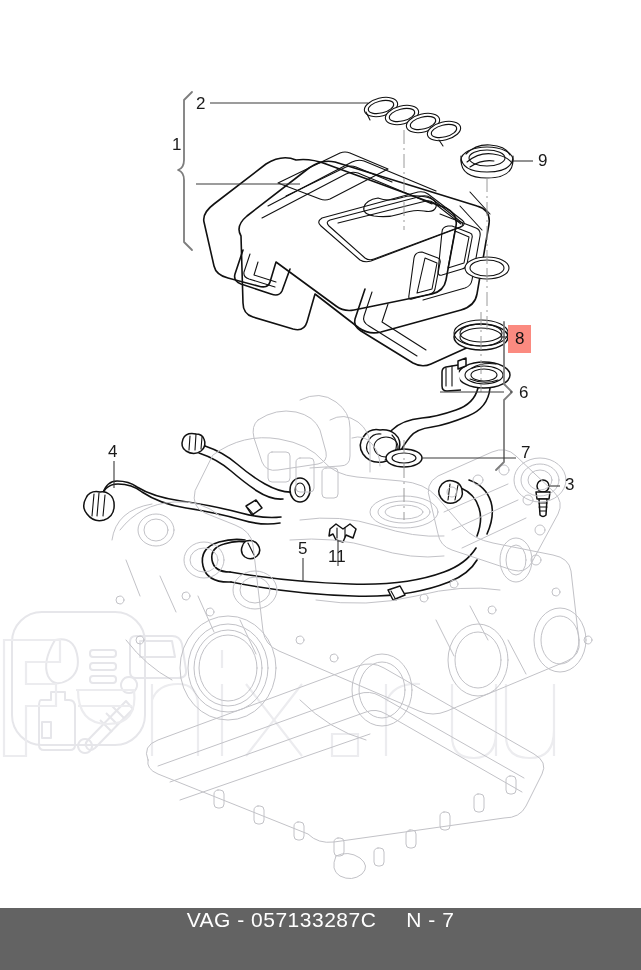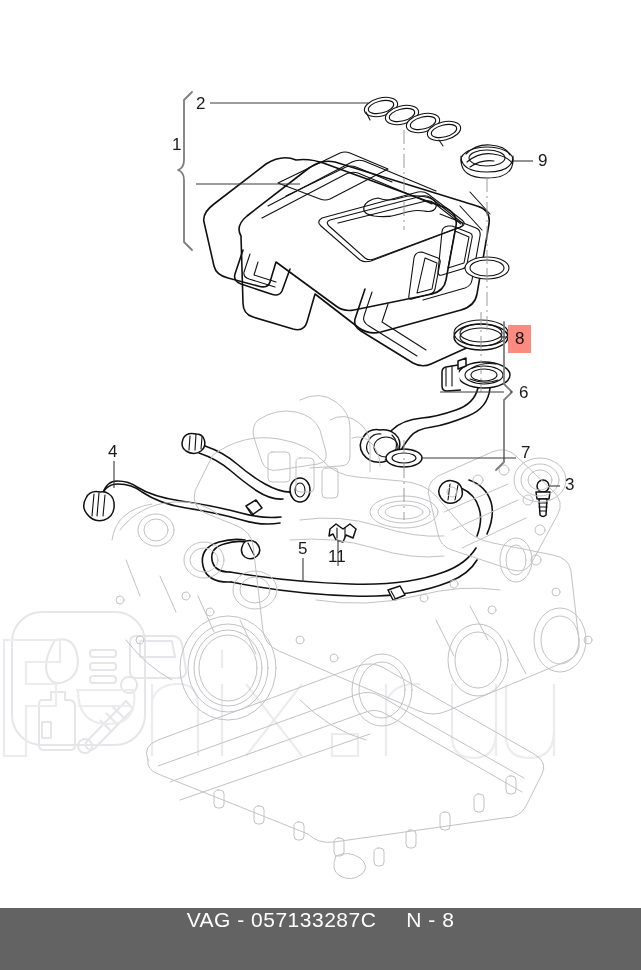--- a/index.html
+++ b/index.html
@@ -383,15 +383,15 @@
   <div class="callout-num" style="left:521px;top:444px;">7</div>
   <div class="callout-num highlighted" style="left: 508px; top: 325px; background: rgb(251, 138, 128);">8</div>
   <div class="callout-num" style="left:538px;top:152px;">9</div>
   <div class="callout-num" style="left:328px;top:548px;">11</div>
 
 </div>
 
 <div id="footer-bar" style="background: rgb(99, 99, 99);">
   <div id="footer-inner">
     <span class="footer-text" id="footer-part" style="color: rgb(255, 255, 255);">VAG - 057133287C</span>
-    <span class="footer-text" id="footer-section" style="color: rgb(255, 255, 255);">N - 8</span>
+    <span class="footer-text" id="footer-section" style="color: rgb(255, 255, 255);">N - 7</span>
   </div>
 </div>
 
 </body></html>

